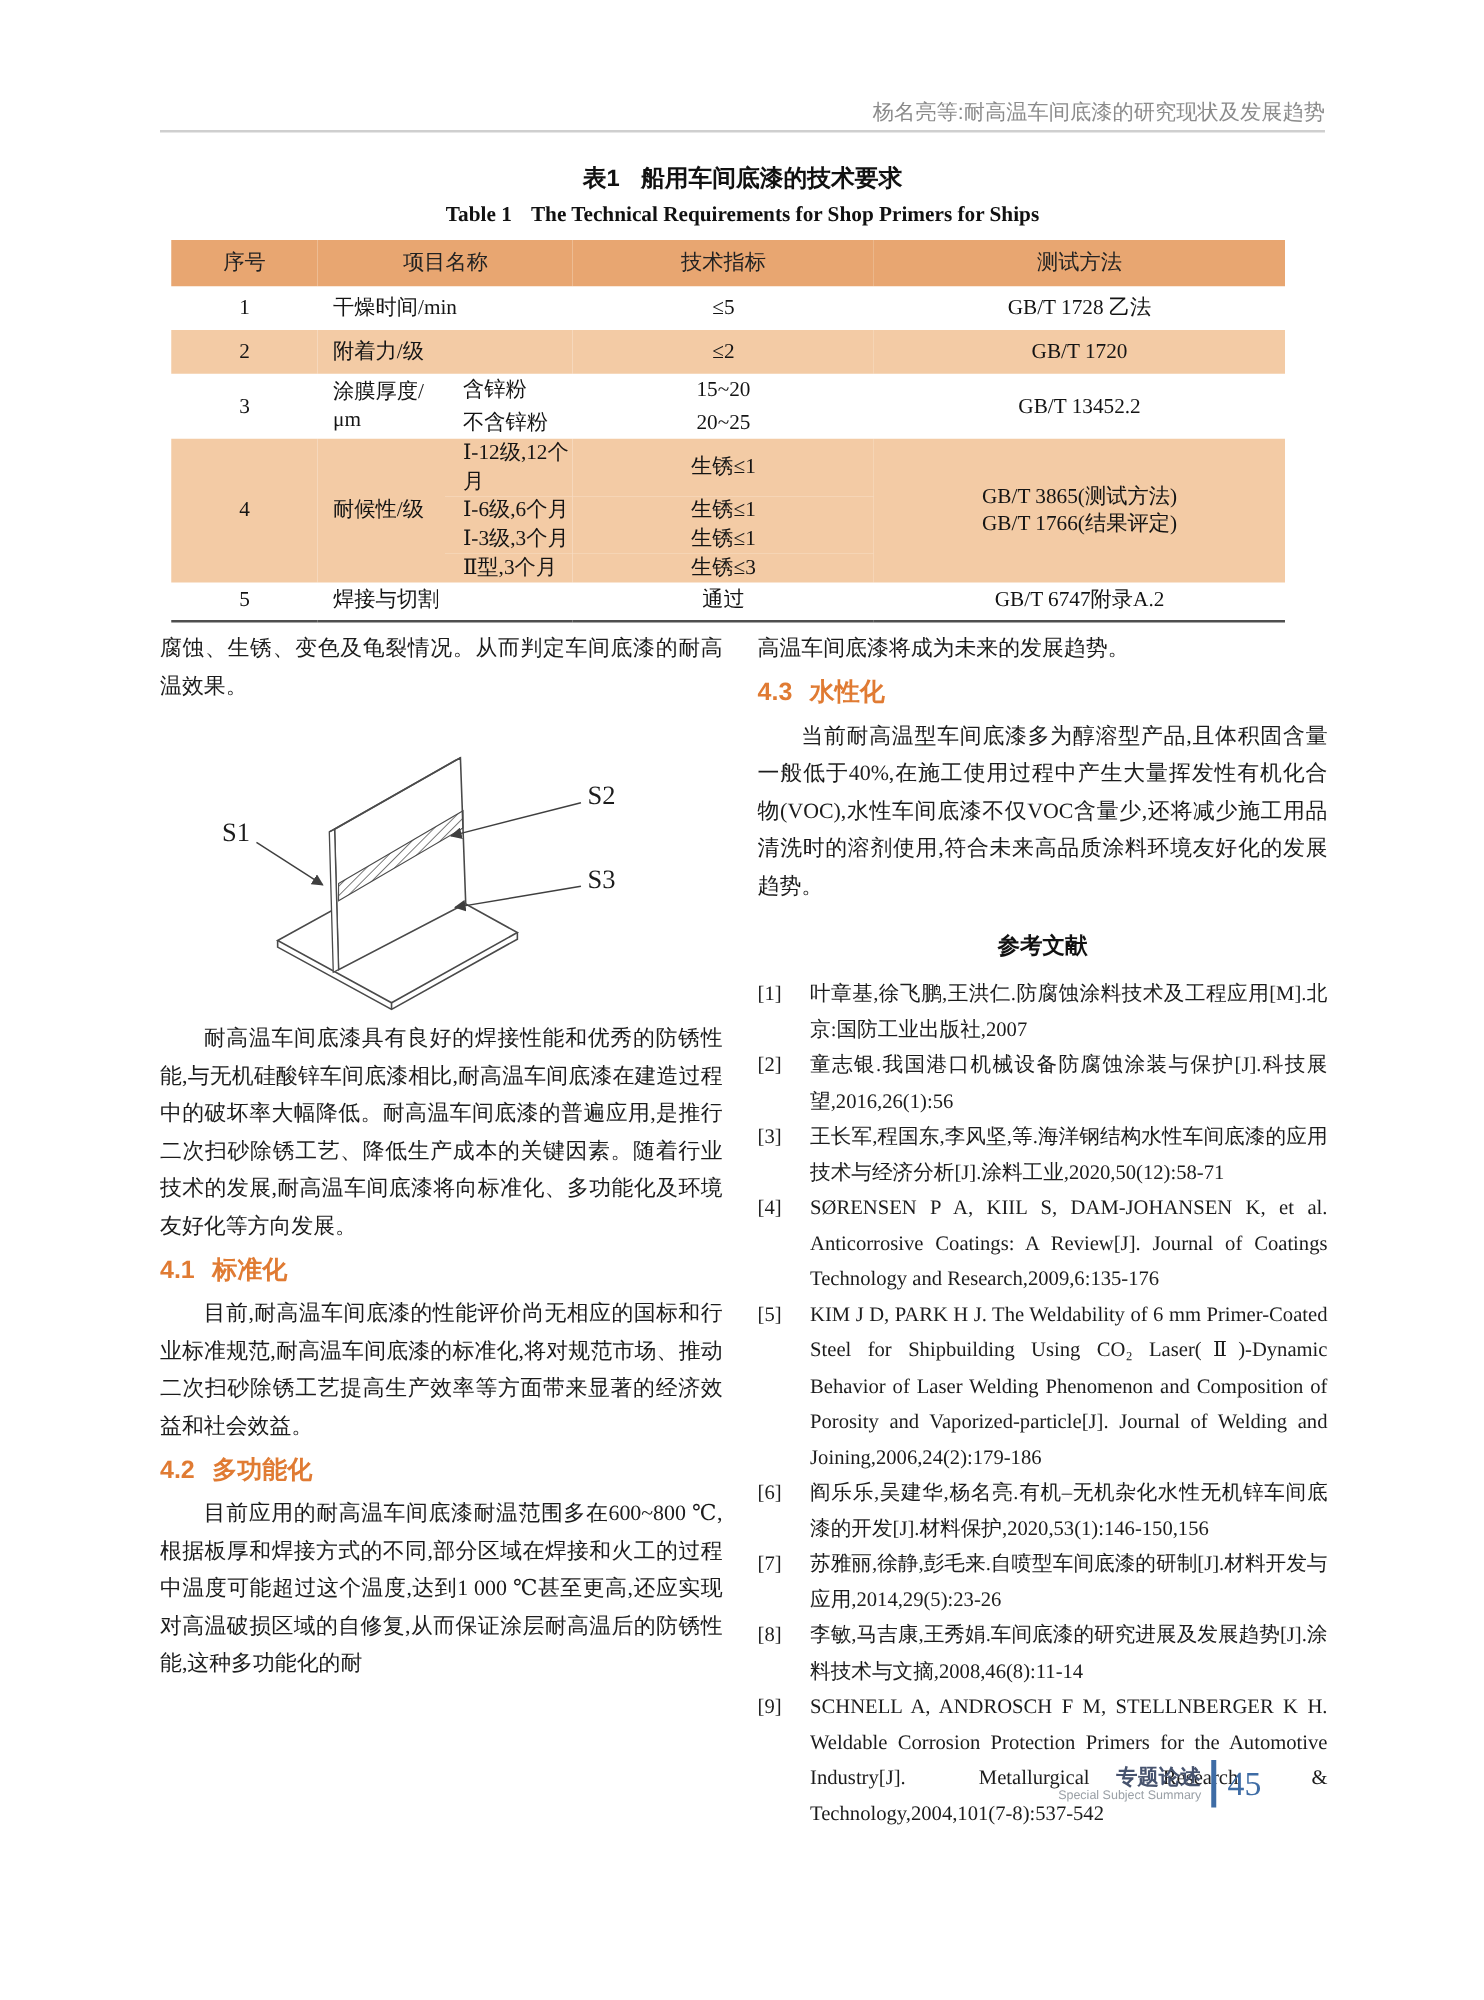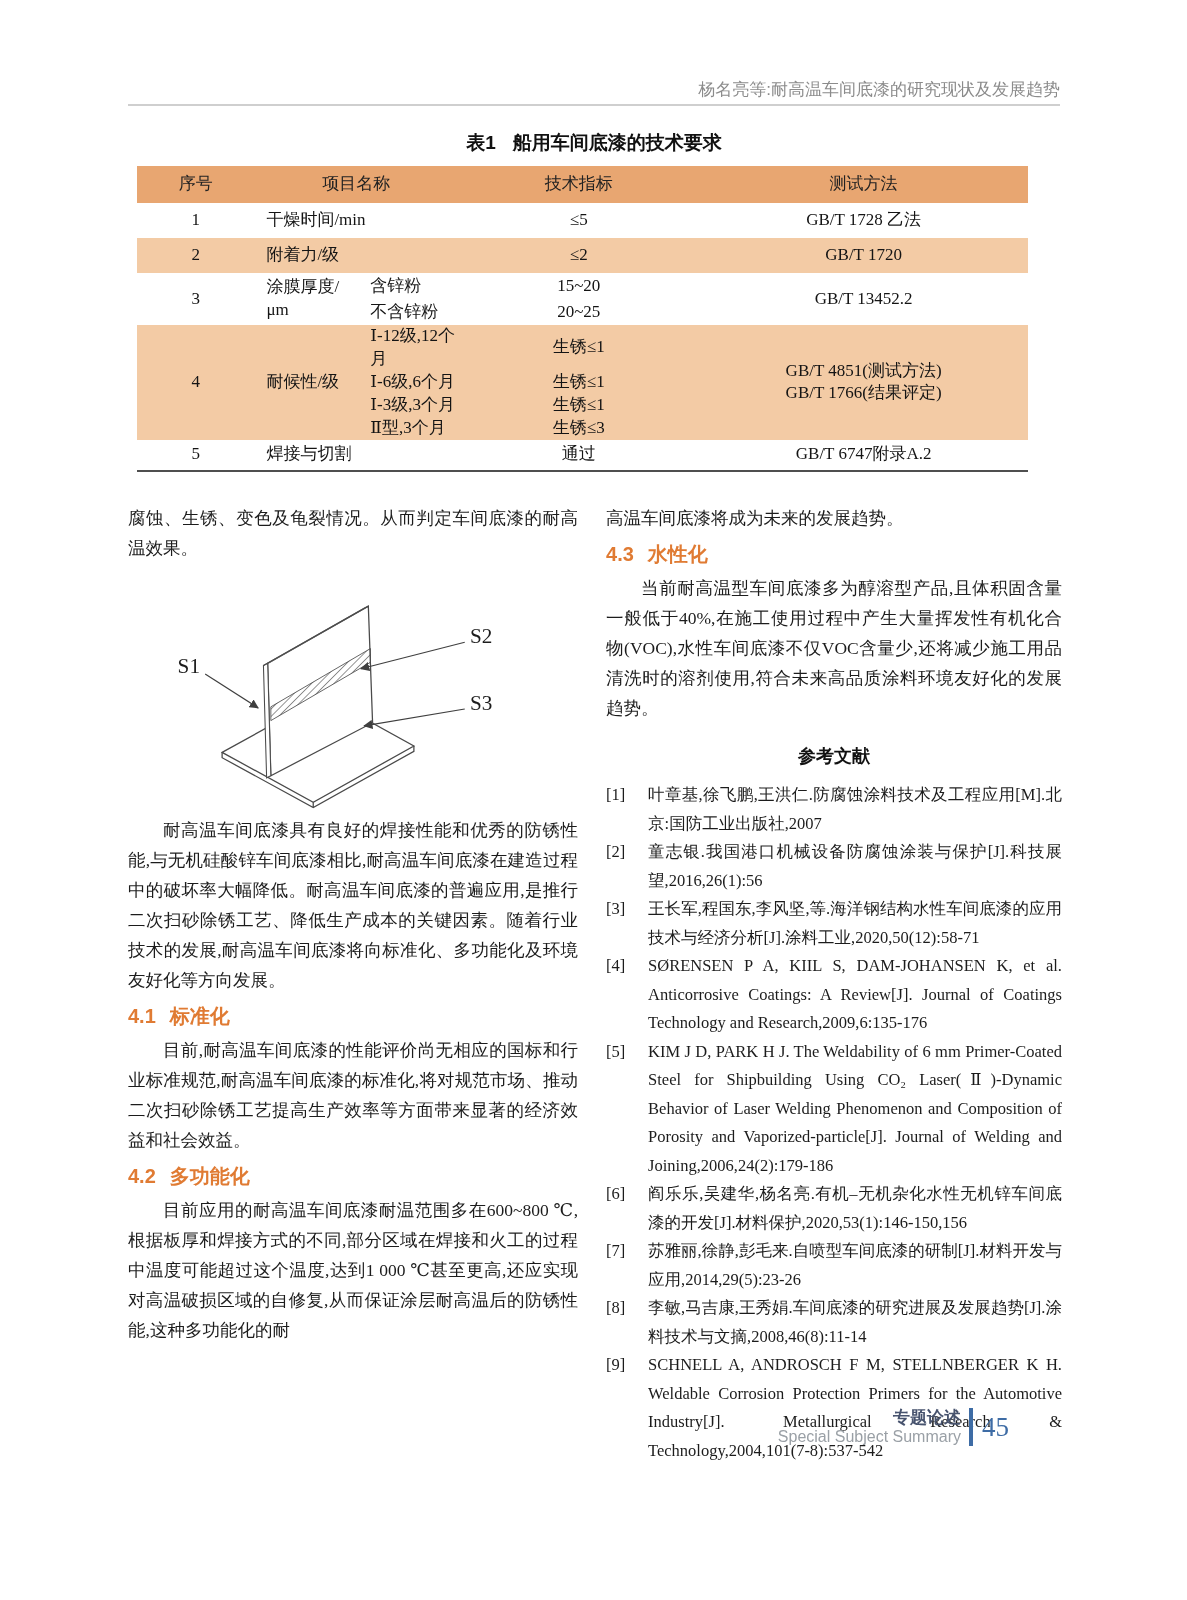--- a/index.html
+++ b/index.html
@@ -55,35 +55,38 @@
         font-family:"Liberation Sans","DejaVu Sans",sans-serif;color:#111;}
   .ref{display:flex;font-size:16.5px;line-height:28.5px;margin:0;}
   .ref-num{flex:0 0 42px;}
   .ref-text{flex:1;text-align:justify;}
 
   
   .footer{position:absolute;top:1408px;right:178px;display:flex;align-items:center;}
   .f-text{text-align:right;margin-right:8px;}
   .f-cn{font-family:"Liberation Sans","DejaVu Sans",sans-serif;font-weight:bold;
         font-size:17px;color:#47536E;line-height:1.15;}
-  .f-en{font-family:"Liberation Sans","DejaVu Sans",sans-serif;font-size:16px;color:#9aa0a6;}
+  .f-en{font-family:"Liberation Sans","DejaVu Sans",sans-serif;font-size:10px;color:#9aa0a6;}
   .f-bar{width:4px;height:38px;background:#3E6CA5;margin-right:9px;}
   .f-num{font-size:27px;color:#3E6CA5;font-family:"Liberation Serif","DejaVu Serif",serif;}
 </style>
 </head>
 <body>
 
 <div class="page">
 
   <div class="running-head">杨名亮等:耐高温车间底漆的研究现状及发展趋势</div>
   <div class="head-rule"></div>
 
   <div class="table-block">
     <div class="tbl-title-cn">
       <span>表1</span><span class="cap-gap">船用车间底漆的技术要求</span>
+    </div>
+    <div class="tbl-title-en">
+      <span>Table 1</span><span class="cap-gap">The Technical Requirements for Shop Primers for Ships</span>
     </div>
 
     <table class="req">
       <tbody>
           <tr class="hd">
         <td class="c1">序号</td>
         <td class="c2" colspan="2">项目名称</td>
         <td class="c4">技术指标</td>
         <td class="c5">测试方法</td>
       </tr>
@@ -109,21 +112,21 @@
       <tr class="h27">
         <td class="c3">不含锌粉</td>
         <td class="c4">20~25</td>
       </tr>
       <tr class="h24 band">
         <td class="c1" rowspan="4">4</td>
         <td class="c2" rowspan="4">耐候性/级</td>
         <td class="c3">Ⅰ-12级,12个月</td>
         <td class="c4">生锈≤1</td>
         <td class="c5" rowspan="4">
-          <div>GB/T 4851(测试方法)</div>
+          <div>GB/T 3865(测试方法)</div>
           <div>GB/T 1766(结果评定)</div>
         </td>
       </tr>
       <tr class="h24 band">
         <td class="c3">Ⅰ-6级,6个月</td>
         <td class="c4">生锈≤1</td>
       </tr>
       <tr class="h24 band">
         <td class="c3">Ⅰ-3级,3个月</td>
         <td class="c4">生锈≤1</td>

